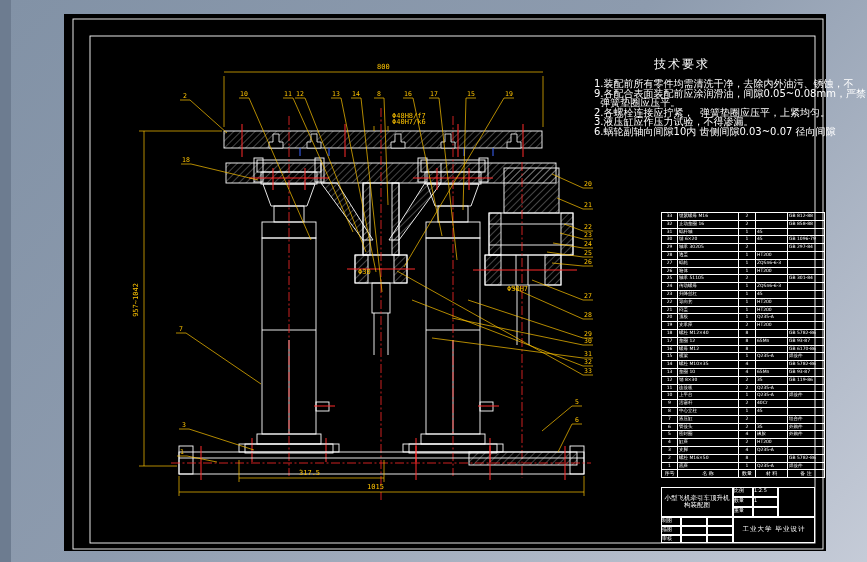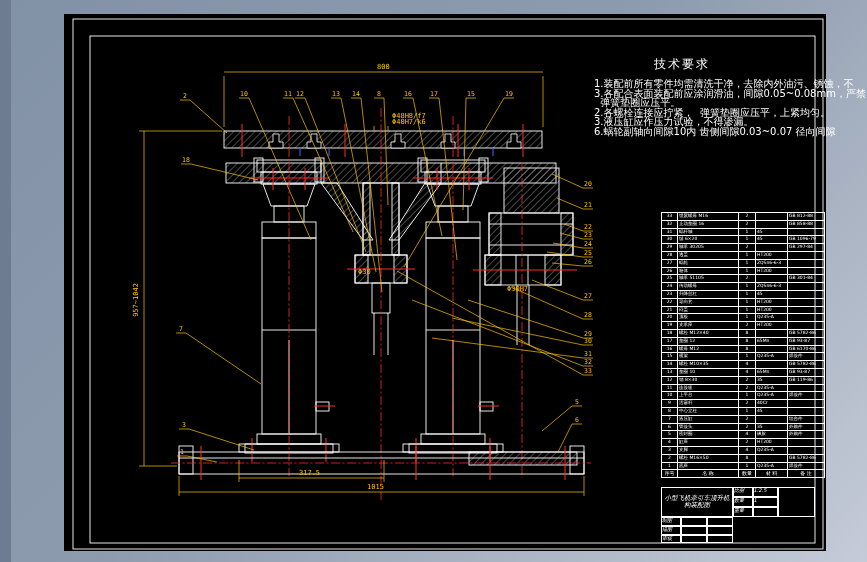--- a/index.html
+++ b/index.html
@@ -24,21 +24,21 @@
   #bom{position:absolute;left:650px;top:212px;width:154px;border-collapse:collapse;table-layout:fixed;}
   #bom td{border:0.5px solid #fff;color:#fff;font-size:4.5px;line-height:6.8px;height:6.8px;
           padding:0 1px;overflow:hidden;white-space:nowrap;}
   #bom td:nth-child(1){width:13px;text-align:center;}
   #bom td:nth-child(2){width:58px;}
   #bom td:nth-child(3){width:14px;text-align:center;}
   #bom td:nth-child(4){width:29px;}
   #bom td:nth-child(5){width:34px;}
   #bom tr.hdr td{text-align:center;font-size:5px;}
   
-  #tblock{position:absolute;left:650px;top:479px;width:154px;height:64px;color:#fff;font-style:italic;}
+  #tblock{position:absolute;left:650px;top:479px;width:154px;height:64px;color:#fff;}
   #tblock .cell{position:absolute;border:0.5px solid #fff;box-sizing:border-box;
                 font-size:5px;line-height:1.1;overflow:hidden;}
   #tblock .big{font-size:6.5px;display:flex;align-items:center;justify-content:center;text-align:center;}
   #tblock .sch{font-size:6.5px;display:flex;align-items:center;justify-content:center;letter-spacing:1px;}
 </style>
 </head>
 <body>
 
 <div id="page">
   <div id="canvas"></div>
@@ -285,21 +285,21 @@
         <line x1="561" y1="424" x2="571" y2="424" stroke="#ffc400" stroke-width="0.7"></line>
         <line x1="561" y1="424" x2="547" y2="452" stroke="#ffc400" stroke-width="0.7"></line>
         <text x="566" y="422" text-anchor="middle" fill="#ffc400" font-size="6.5" font-family="&quot;DejaVu Sans Mono&quot;,monospace">6</text>
       </g>
   </svg>
 
   <div id="techreq">
     <div class="tt">技术要求</div>
     <div>
         <div class="tl">1.装配前所有零件均需清洗干净，去除内外油污、锈蚀，不</div>
-        <div class="tl">3.各配合表面装配前应涂润滑油，间隙0.05~0.08mm，严禁</div>
+        <div class="tl">9.各配合表面装配前应涂润滑油，间隙0.05~0.08mm，严禁</div>
         <div class="tl">  弹簧垫圈应压平。</div>
         <div class="tl">2.各螺栓连接应拧紧，  弹簧垫圈应压平，上紧均匀。</div>
         <div class="tl">3.液压缸应作压力试验，不得渗漏。</div>
         <div class="tl">6.蜗轮副轴向间隙10内 齿侧间隙0.03~0.07 径向间隙</div>
       </div>
   </div>
 
   <table id="bom">
     <tbody>
         <tr>
@@ -555,14 +555,15 @@
     <div class="cell" style="left:20px;top:56px;width:26px;height:8px;"></div>
     <div class="cell" style="left:46px;top:56px;width:26px;height:8px;"></div>
 
     <div class="cell" style="left:72px;top:8px;width:20px;height:10px;">比例</div>
     <div class="cell" style="left:92px;top:8px;width:25px;height:10px;">1:2.5</div>
     <div class="cell" style="left:72px;top:18px;width:20px;height:10px;">数量</div>
     <div class="cell" style="left:92px;top:18px;width:25px;height:10px;">1</div>
     <div class="cell" style="left:72px;top:28px;width:20px;height:10px;">重量</div>
     <div class="cell" style="left:92px;top:28px;width:25px;height:10px;"></div>
     <div class="cell" style="left:117px;top:8px;width:37px;height:30px;"></div>
+    <div class="cell sch" style="left:72px;top:38px;width:82px;height:26px;">工业大学  毕业设计</div>
   </div>
 </div>
 
 </body></html>

